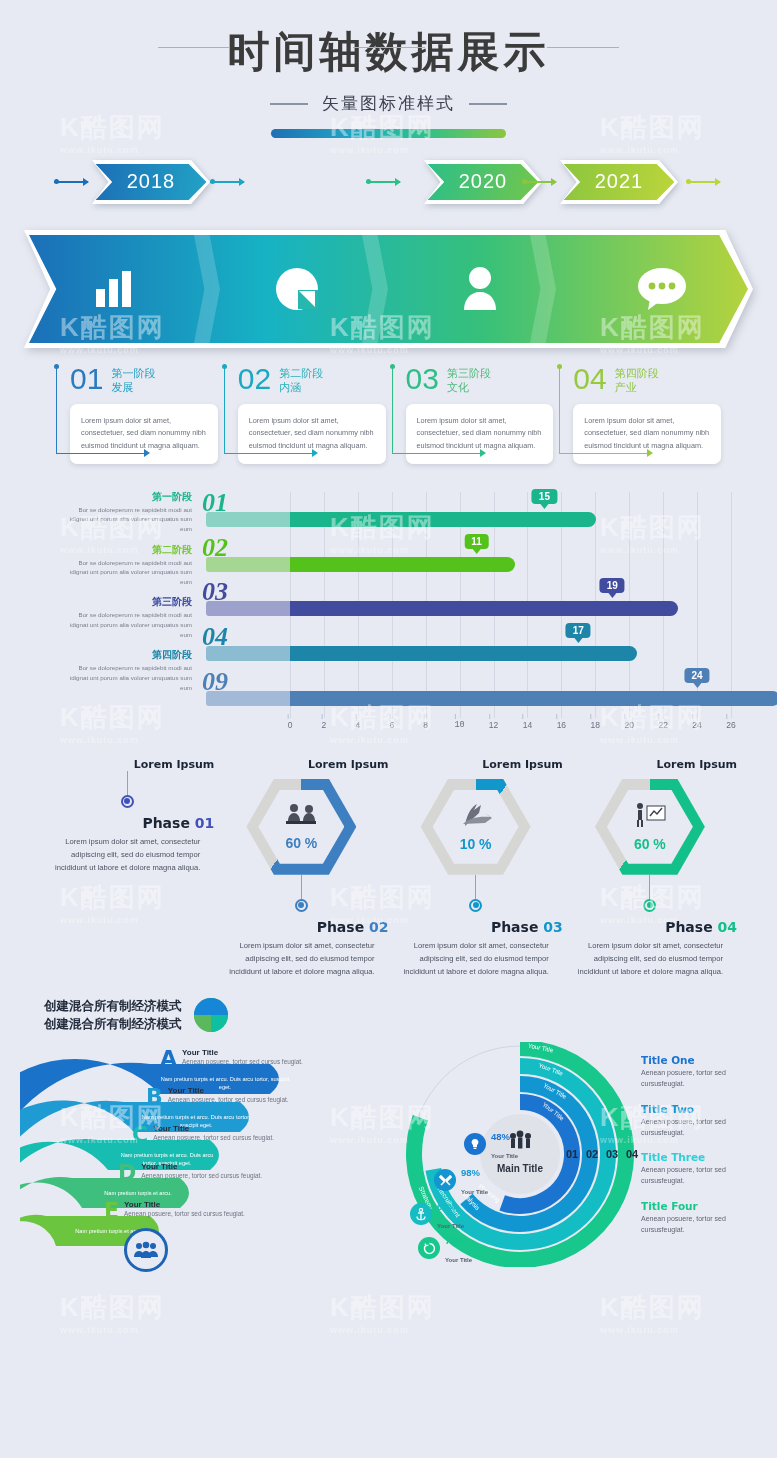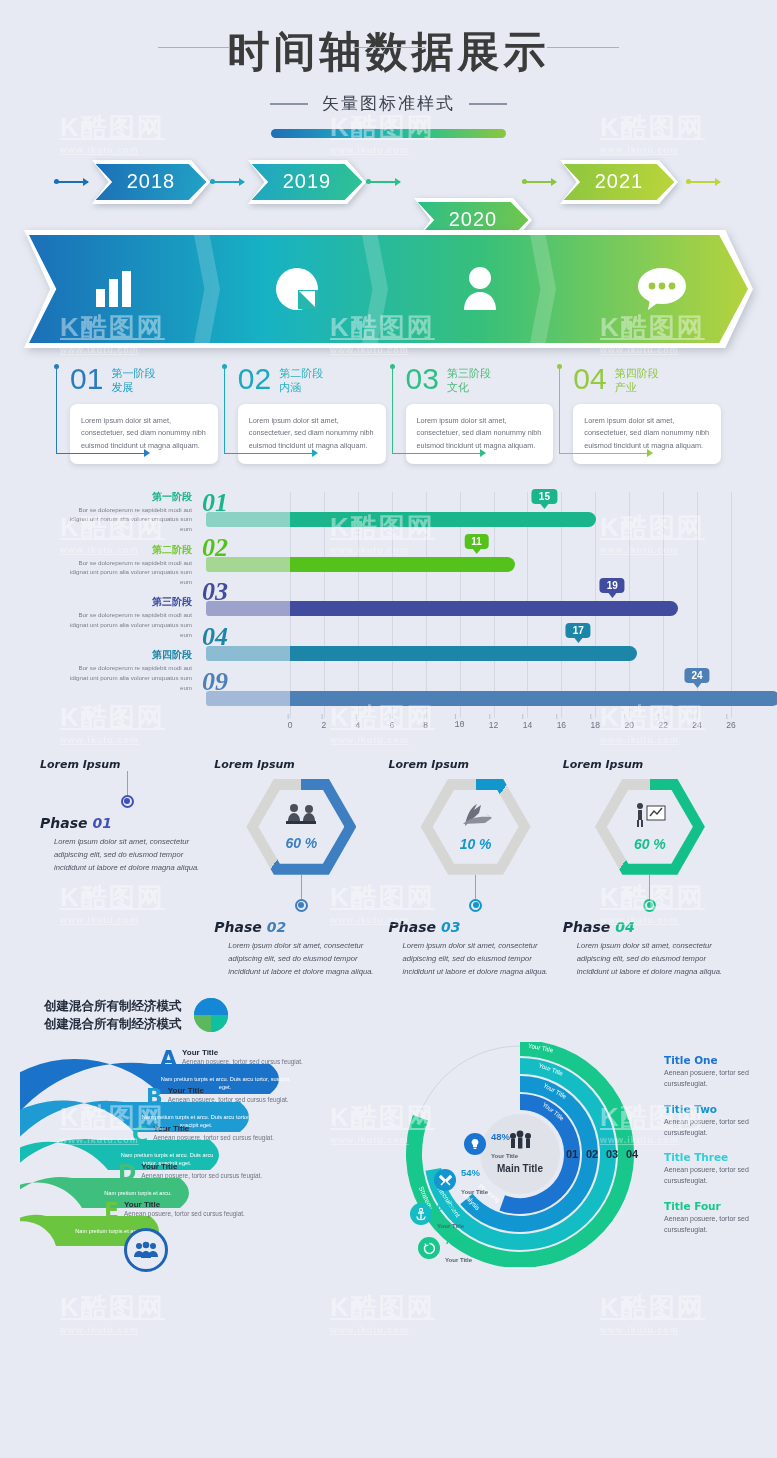--- a/index.html
+++ b/index.html
@@ -105,21 +105,21 @@
   .blabel{ position:absolute; top:-5px; transform:translateX(-50%);
     color:#fff; font-size:10px; font-weight:bold; padding:2px 7px; border-radius:4px; }
   .blabel::after{ content:''; position:absolute; left:50%; margin-left:-4px; bottom:-5px;
     border-top:5px solid currentColor; border-left:4px solid transparent; border-right:4px solid transparent; }
   .xaxis{ position:absolute; left:90px; right:0; bottom:0; height:26px; }
   .tick{ position:absolute; top:0; font-size:8.5px; color:#6a7080; transform:translateX(-50%); }
   .tickmark{position:absolute;top:-6px;width:1px;height:5px;background:#b9c0d0;}
 
   
   .phases{ display:flex; margin: 12px 40px 0; }
-  .ph{ flex:1; text-align:left; position:relative;font-style:italic; }
+  .ph{ flex:1; text-align:right; position:relative; }
   .ph-top{ font-size:11px; font-weight:bold; color:#1b2536; font-family:"DejaVu Sans",sans-serif;}
   .hexwrap{ position:relative; width:110px; height:96px; margin:8px auto 0; }
   .hex-out{ position:absolute; inset:0; clip-path: polygon(25% 0,75% 0,100% 50%,75% 100%,25% 100%,0 50%); }
   .hex-in{ position:absolute; left:12px; top:11px; right:12px; bottom:11px;
     clip-path: polygon(25% 0,75% 0,100% 50%,75% 100%,25% 100%,0 50%); background:#e7eaf2;
     display:flex; flex-direction:column; align-items:center; justify-content:center; gap:4px;}
   .pct{ font-size:14px; font-weight:bold; }
   .ph-connector{ position:absolute; top:47px; height:1px; background:#a9b0c0; }
   .stem{ width:1px; height:24px; background:#98a0b2; margin:0 auto; }
   .dot{ width:13px;height:13px;border-radius:50%; margin:0 auto; display:flex;align-items:center;justify-content:center;}
@@ -143,24 +143,24 @@
   .sw-row{ display:flex; align-items:flex-start; gap:5px; }
   .sw-letter{ font-size:22px; font-weight:bold; font-family:"DejaVu Sans",sans-serif; line-height:1;}
   .sw-title{ font-size:8px; font-weight:bold; color:#232c3c;}
   .sw-desc{ font-size:6.4px; color:#6f7482; line-height:1.5; }
   .donut{ position:absolute; left:395px; top:0; width:250px; height:225px; }
   .dleg{ position:absolute; }
   .dleg-pct{ font-size:9.5px; font-weight:bold; }
   .dleg-t{ font-size:6px; font-weight:bold; color:#55606f; }
   .dbadge{ width:22px;height:22px;border-radius:50%; display:flex;align-items:center;justify-content:center;}
   .titles{ position:absolute; right:6px; top:12px; width:130px; }
-  .t-item{ margin-bottom:13px;margin-left:23px; }
+  .t-item{ margin-bottom:13px; }
   .t-h{ font-size:10.5px; font-weight:bold; font-family:"DejaVu Sans",sans-serif;}
   .t-d{ font-size:7px; color:#5f6573; line-height:1.55; margin-top:2px;}
-  .wm{ position:absolute; color:rgba(255,255,255,.5); font-weight:bold; pointer-events:none; user-select:none;text-decoration:underline;}
+  .wm{ position:absolute; color:rgba(255,255,255,.5); font-weight:bold; pointer-events:none; user-select:none;}
 </style>
 </head>
 <body>
 
 <div class="title-wrap">
   <div class="main-title">时间轴数据展示</div>
   <div class="sub-row">
     <div class="sub-line"></div>
     <div class="sub-title">矢量图标准样式</div>
     <div class="sub-line"></div>
@@ -170,29 +170,22 @@
 
 <div class="years" id="years">
     <div class="yr" style="left: 92px;">
       <div class="yr-inner">
         <div class="yr-fill" style="background:linear-gradient(100deg,#1c6fb6,#22a3c6)">
           <span>2018</span>
         </div>
       </div>
     </div>
     <div class="conn" style="left: 54px; width: 34px; background: rgb(28, 111, 182); color: rgb(28, 111, 182);"></div>
-    <div class="yr" style="left: 248px;">
-      <div class="yr-inner">
-        <div class="yr-fill" style="background:linear-gradient(100deg,#1fa5c4,#2ec392)">
-          <span>2019</span>
-        </div>
-      </div>
-    </div>
     <div class="conn" style="left: 210px; width: 34px; background: rgb(31, 165, 196); color: rgb(31, 165, 196);"></div>
-    <div class="yr" style="left: 414px; margin-top: 38px;">
+    <div class="yr" style="left: 424px;">
       <div class="yr-inner">
         <div class="yr-fill" style="background:linear-gradient(100deg,#2cbf87,#73c64c)">
           <span>2020</span>
         </div>
       </div>
     </div>
     <div class="conn" style="left: 366px; width: 34px; background: rgb(44, 191, 135); color: rgb(44, 191, 135);"></div>
     <div class="yr" style="left: 560px;">
       <div class="yr-inner">
         <div class="yr-fill" style="background:linear-gradient(100deg,#8cc63f,#bcd53a)">
@@ -591,21 +584,21 @@
       </div>
       <div class="dleg" style="left: 34px; top: 108px; display: flex; align-items: center; gap: 5px;">
         <span class="dbadge" style="background:#1296d2">
           <svg width="13" height="13" viewBox="0 0 13 13">
             <path d="M2 2l4 4-1 1-4-4z" stroke="#fff" stroke-width="1.6" fill="none"></path>
             <path d="M11 2L7 6l1 1 4-4z" stroke="#fff" stroke-width="1.6" fill="none"></path>
             <path d="M2 11l4-4" stroke="#fff" stroke-width="1.6"></path>
             <path d="M11 11L7 7" stroke="#fff" stroke-width="1.6"></path>
           </svg>
         </span>
-        <span><span class="dleg-pct" style="color:#1296d2">54%</span><br><span class="dleg-t">Your Title</span></span>
+        <span><span class="dleg-pct" style="color:#1296d2">98%</span><br><span class="dleg-t">Your Title</span></span>
       </div>
       <div class="dleg" style="left: 10px; top: 142px; display: flex; align-items: center; gap: 5px;">
         <span class="dbadge" style="background:#14bcc4">
           <svg width="12" height="13" viewBox="0 0 12 13">
             <circle cx="6" cy="2" r="1.6" fill="none" stroke="#fff" stroke-width="1.2"></circle>
             <line x1="6" y1="3.6" x2="6" y2="11" stroke="#fff" stroke-width="1.3"></line>
             <line x1="3" y1="5" x2="9" y2="5" stroke="#fff" stroke-width="1.3"></line>
             <path d="M2 8.5c0 2 2 3.2 4 3.2s4-1.2 4-3.2" fill="none" stroke="#fff" stroke-width="1.3"></path>
           </svg>
         </span>

